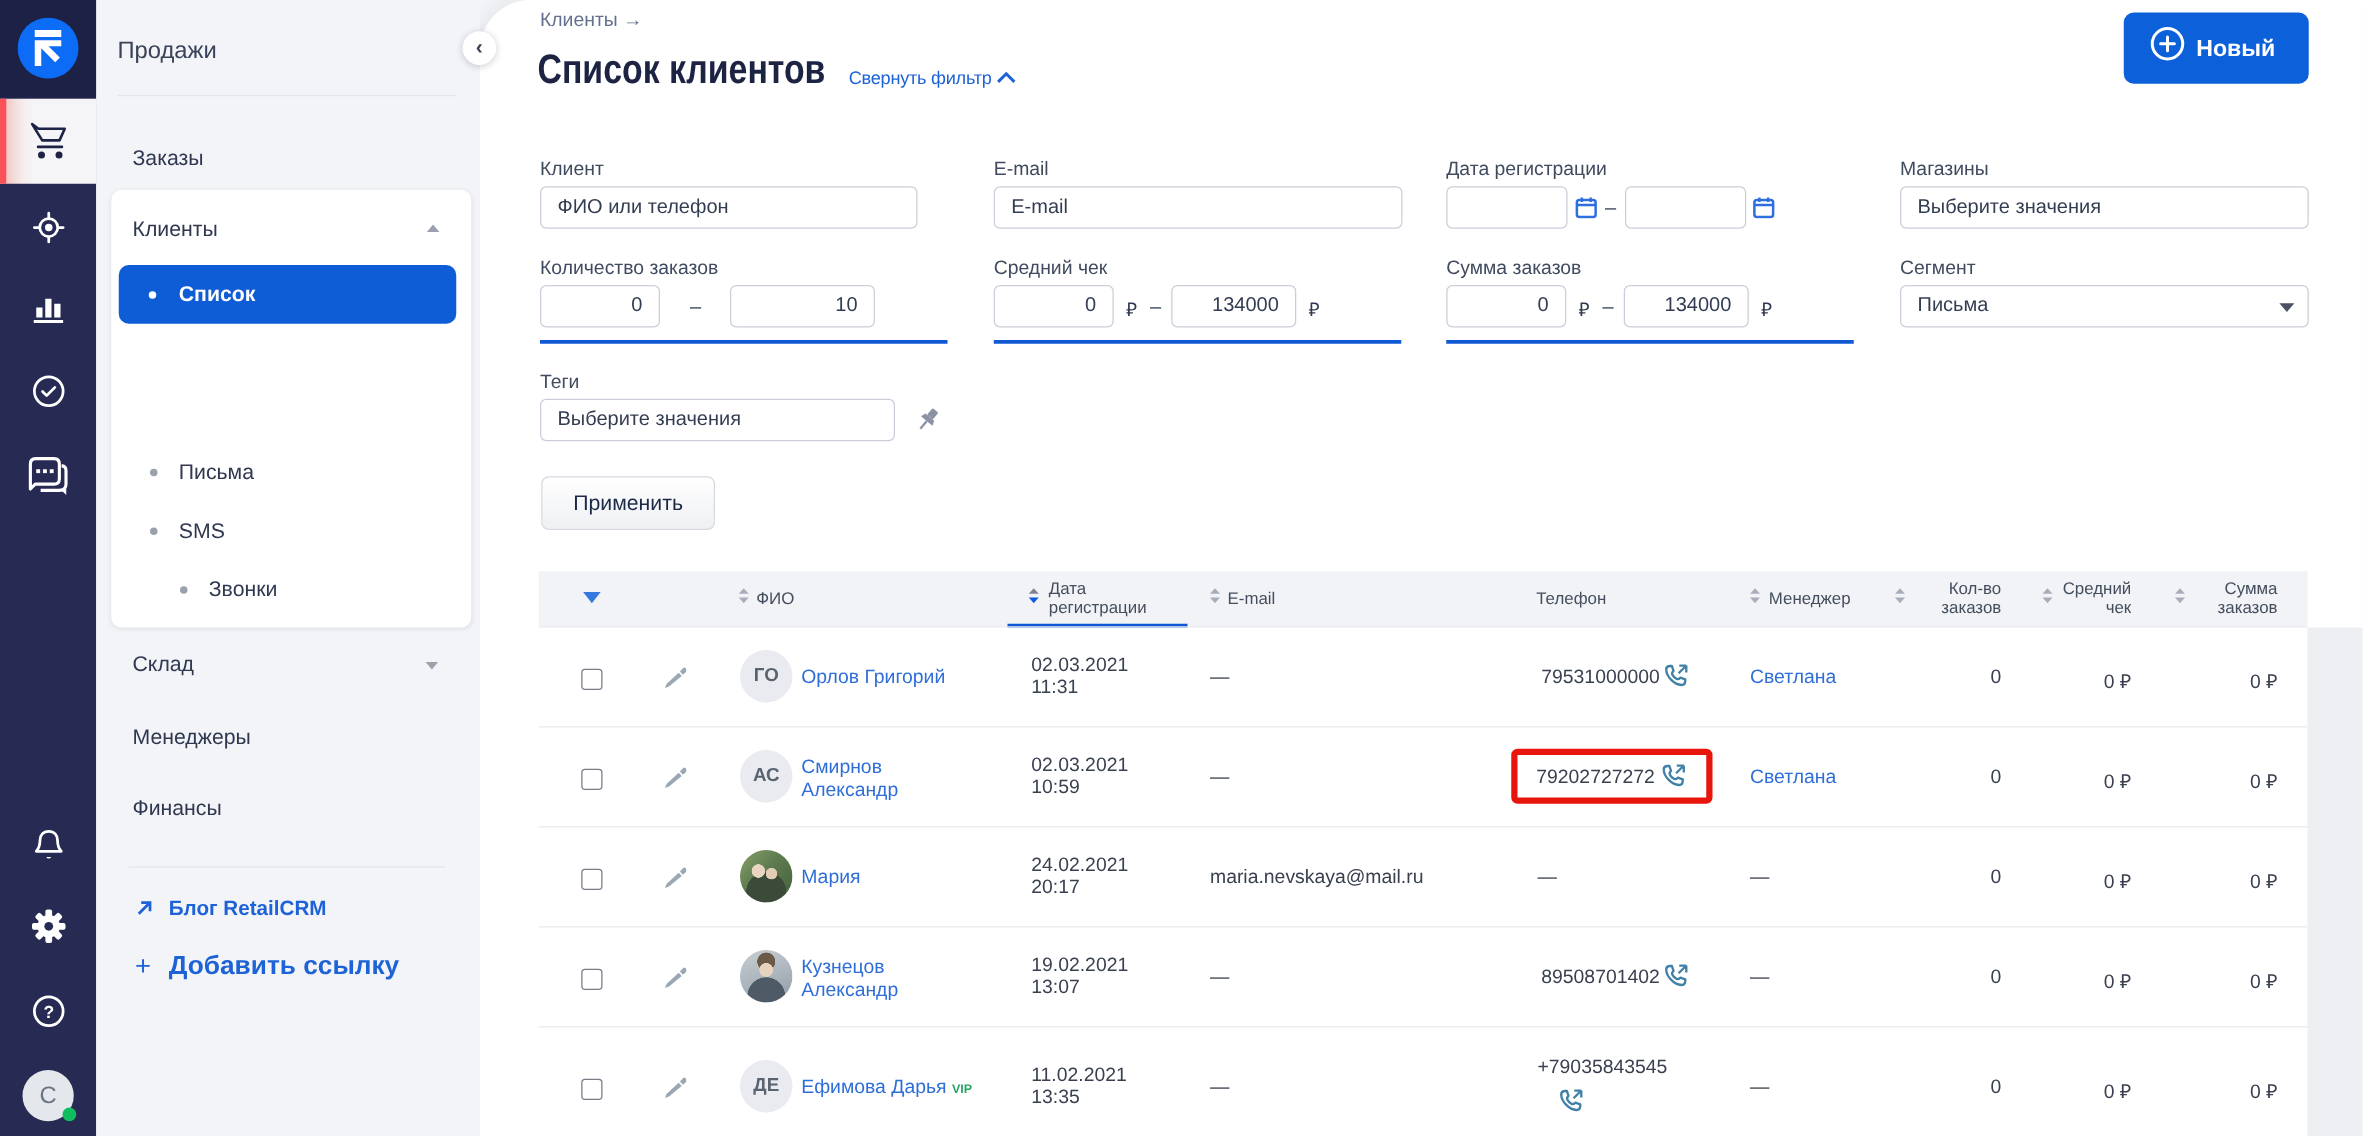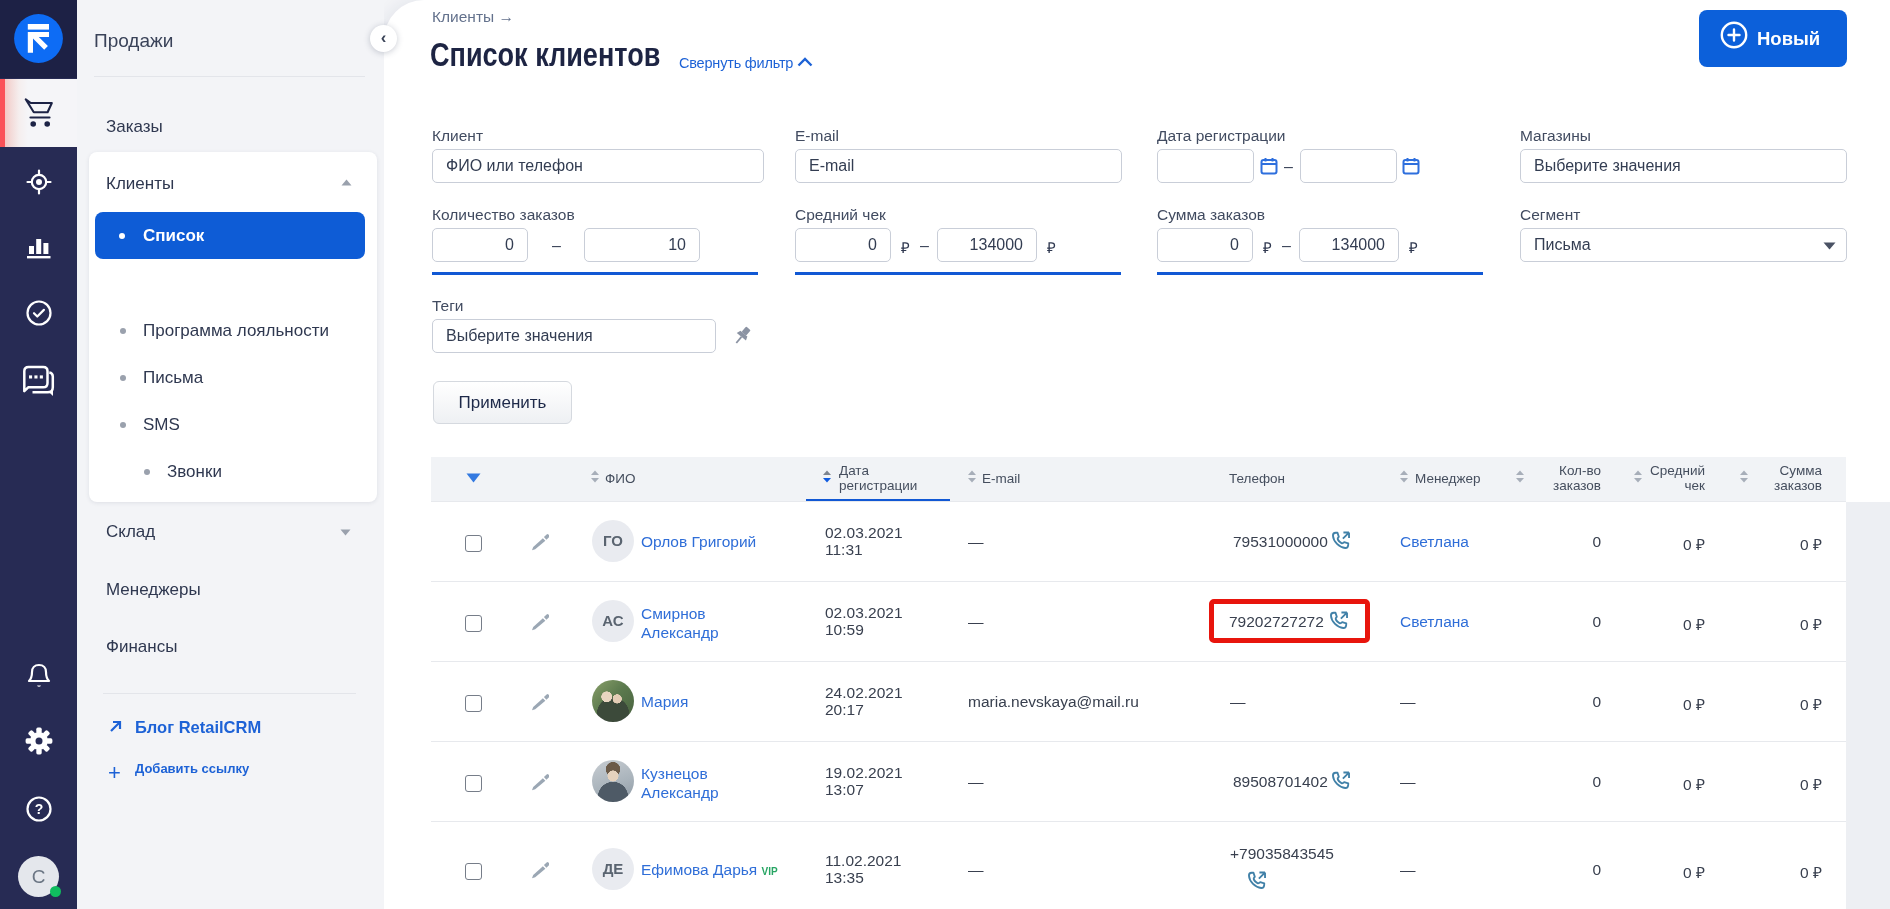--- a/index.html
+++ b/index.html
@@ -159,38 +159,37 @@
 <div id="s2">
   <div class="s2t" style="top:30px;">Продажи</div>
   <div class="s2div" style="top:76px;"></div>
   <div class="s2i" style="top:117px;">Заказы</div>
   <div id="card">
     <div style="position:absolute;left:17px;top:22px;font-size:17px;color:#2f3850;">Клиенты</div>
     <svg class="ico" style="left:252px;top:27px;" width="11" height="7" viewBox="0 0 11 7">
         <path d="M0.5 6.5 L5.5 0.5 L10.5 6.5 Z" fill="#9aa1ad"></path>
       </svg>
     <div id="pill"><span class="dot" style="background:#fff;margin-left:24px;margin-right:18px;"></span>Список</div>
-    <div class="sub" style="top:155px;"><span class="dot"></span>Программа лояльности</div>
     <div class="sub" style="top:202px;"><span class="dot"></span>Письма</div>
     <div class="sub" style="top:249px;"><span class="dot"></span>SMS</div>
     <div class="sub" style="top:296px;margin-left:24px;"><span class="dot"></span>Звонки</div>
   </div>
   <div class="s2i" style="top:522px;">Склад</div>
   <svg class="ico" style="left:263px;top:529px;" width="11" height="7" viewBox="0 0 11 7">
       <path d="M0.5 0.5 L5.5 6.5 L10.5 0.5 Z" fill="#9aa1ad"></path>
     </svg>
   <div class="s2i" style="top:580px;">Менеджеры</div>
   <div class="s2i" style="top:637px;">Финансы</div>
   <div class="s2div" style="left:26px;top:693px;width:253px;"></div>
   <svg class="ico" style="left:31px;top:719px;" width="15" height="15" viewBox="0 0 15 15">
       <path d="M3 12 L12 3 M5 3 h7 v7" fill="none" stroke="#1d62d6" stroke-width="2.2"></path>
     </svg>
   <div class="s2i blu" style="left:58px;top:718px;font-size:16.5px;font-weight:bold;">Блог RetailCRM</div>
   <div style="position:absolute;left:31px;top:760px;font-size:22px;color:#1d62d6;">+</div>
-  <div class="s2i blu" style="left:58px;top:761px;font-size:13px;font-weight:bold;">Добавить ссылку</div>
+  <div class="s2i blu" style="left:58px;top:761px;font-size:21px;font-weight:bold;">Добавить ссылку</div>
 </div>
 <div id="collapse">‹</div>
 <div id="crumb">Клиенты →</div>
 <div id="title">Список клиентов</div>
 <div id="filtlink">Свернуть фильтр</div>
 <svg class="ico" style="left:797px;top:57px;" width="16" height="10" viewBox="0 0 16 10">
     <path d="M1.5 8.5 L8 2 L14.5 8.5" fill="none" stroke="#1d62d6" stroke-width="2.4"></path>
   </svg>
 <div id="btnNew">
   <svg class="ico" style="left:21px;top:11px;" width="28" height="28" viewBox="0 0 28 28">
@@ -212,21 +211,21 @@
   </svg>
 <svg class="ico" style="left:730px;top:324px;" width="25" height="24" viewBox="0 0 25 24">
   <g transform="rotate(40 12 12)" fill="#8b93a3">
     <rect x="9" y="2" width="6" height="7" rx="1"></rect>
     <path d="M7.5 9 h9 l1.5 4 h-12 z"></path>
     <rect x="11.2" y="13" width="1.8" height="8"></rect>
   </g>
 </svg>
 
 <div class="flabel" style="left:432px;top:127px;">Клиент</div>
-<div class="finput" style="left:432px;top:149px;width:332px;">ФИО или телефон</div>
+<div class="finput" style="left:432px;top:149px;width:302px;">ФИО или телефон</div>
 <div class="flabel" style="left:795px;top:127px;">E-mail</div>
 <div class="finput" style="left:795px;top:149px;width:327px;">E-mail</div>
 <div class="flabel" style="left:1157px;top:127px;">Дата регистрации</div>
 <div class="finput" style="left:1157px;top:149px;width:97px;"></div>
 <div class="finput" style="left:1300px;top:149px;width:97px;"></div>
 <div class="dash" style="left:1284px;top:158px;">–</div>
 <div class="flabel" style="left:1520px;top:127px;">Магазины</div>
 <div class="finput" style="left:1520px;top:149px;width:327px;">Выберите значения</div>
 
 <div class="flabel" style="left:432px;top:206px;">Количество заказов</div>

